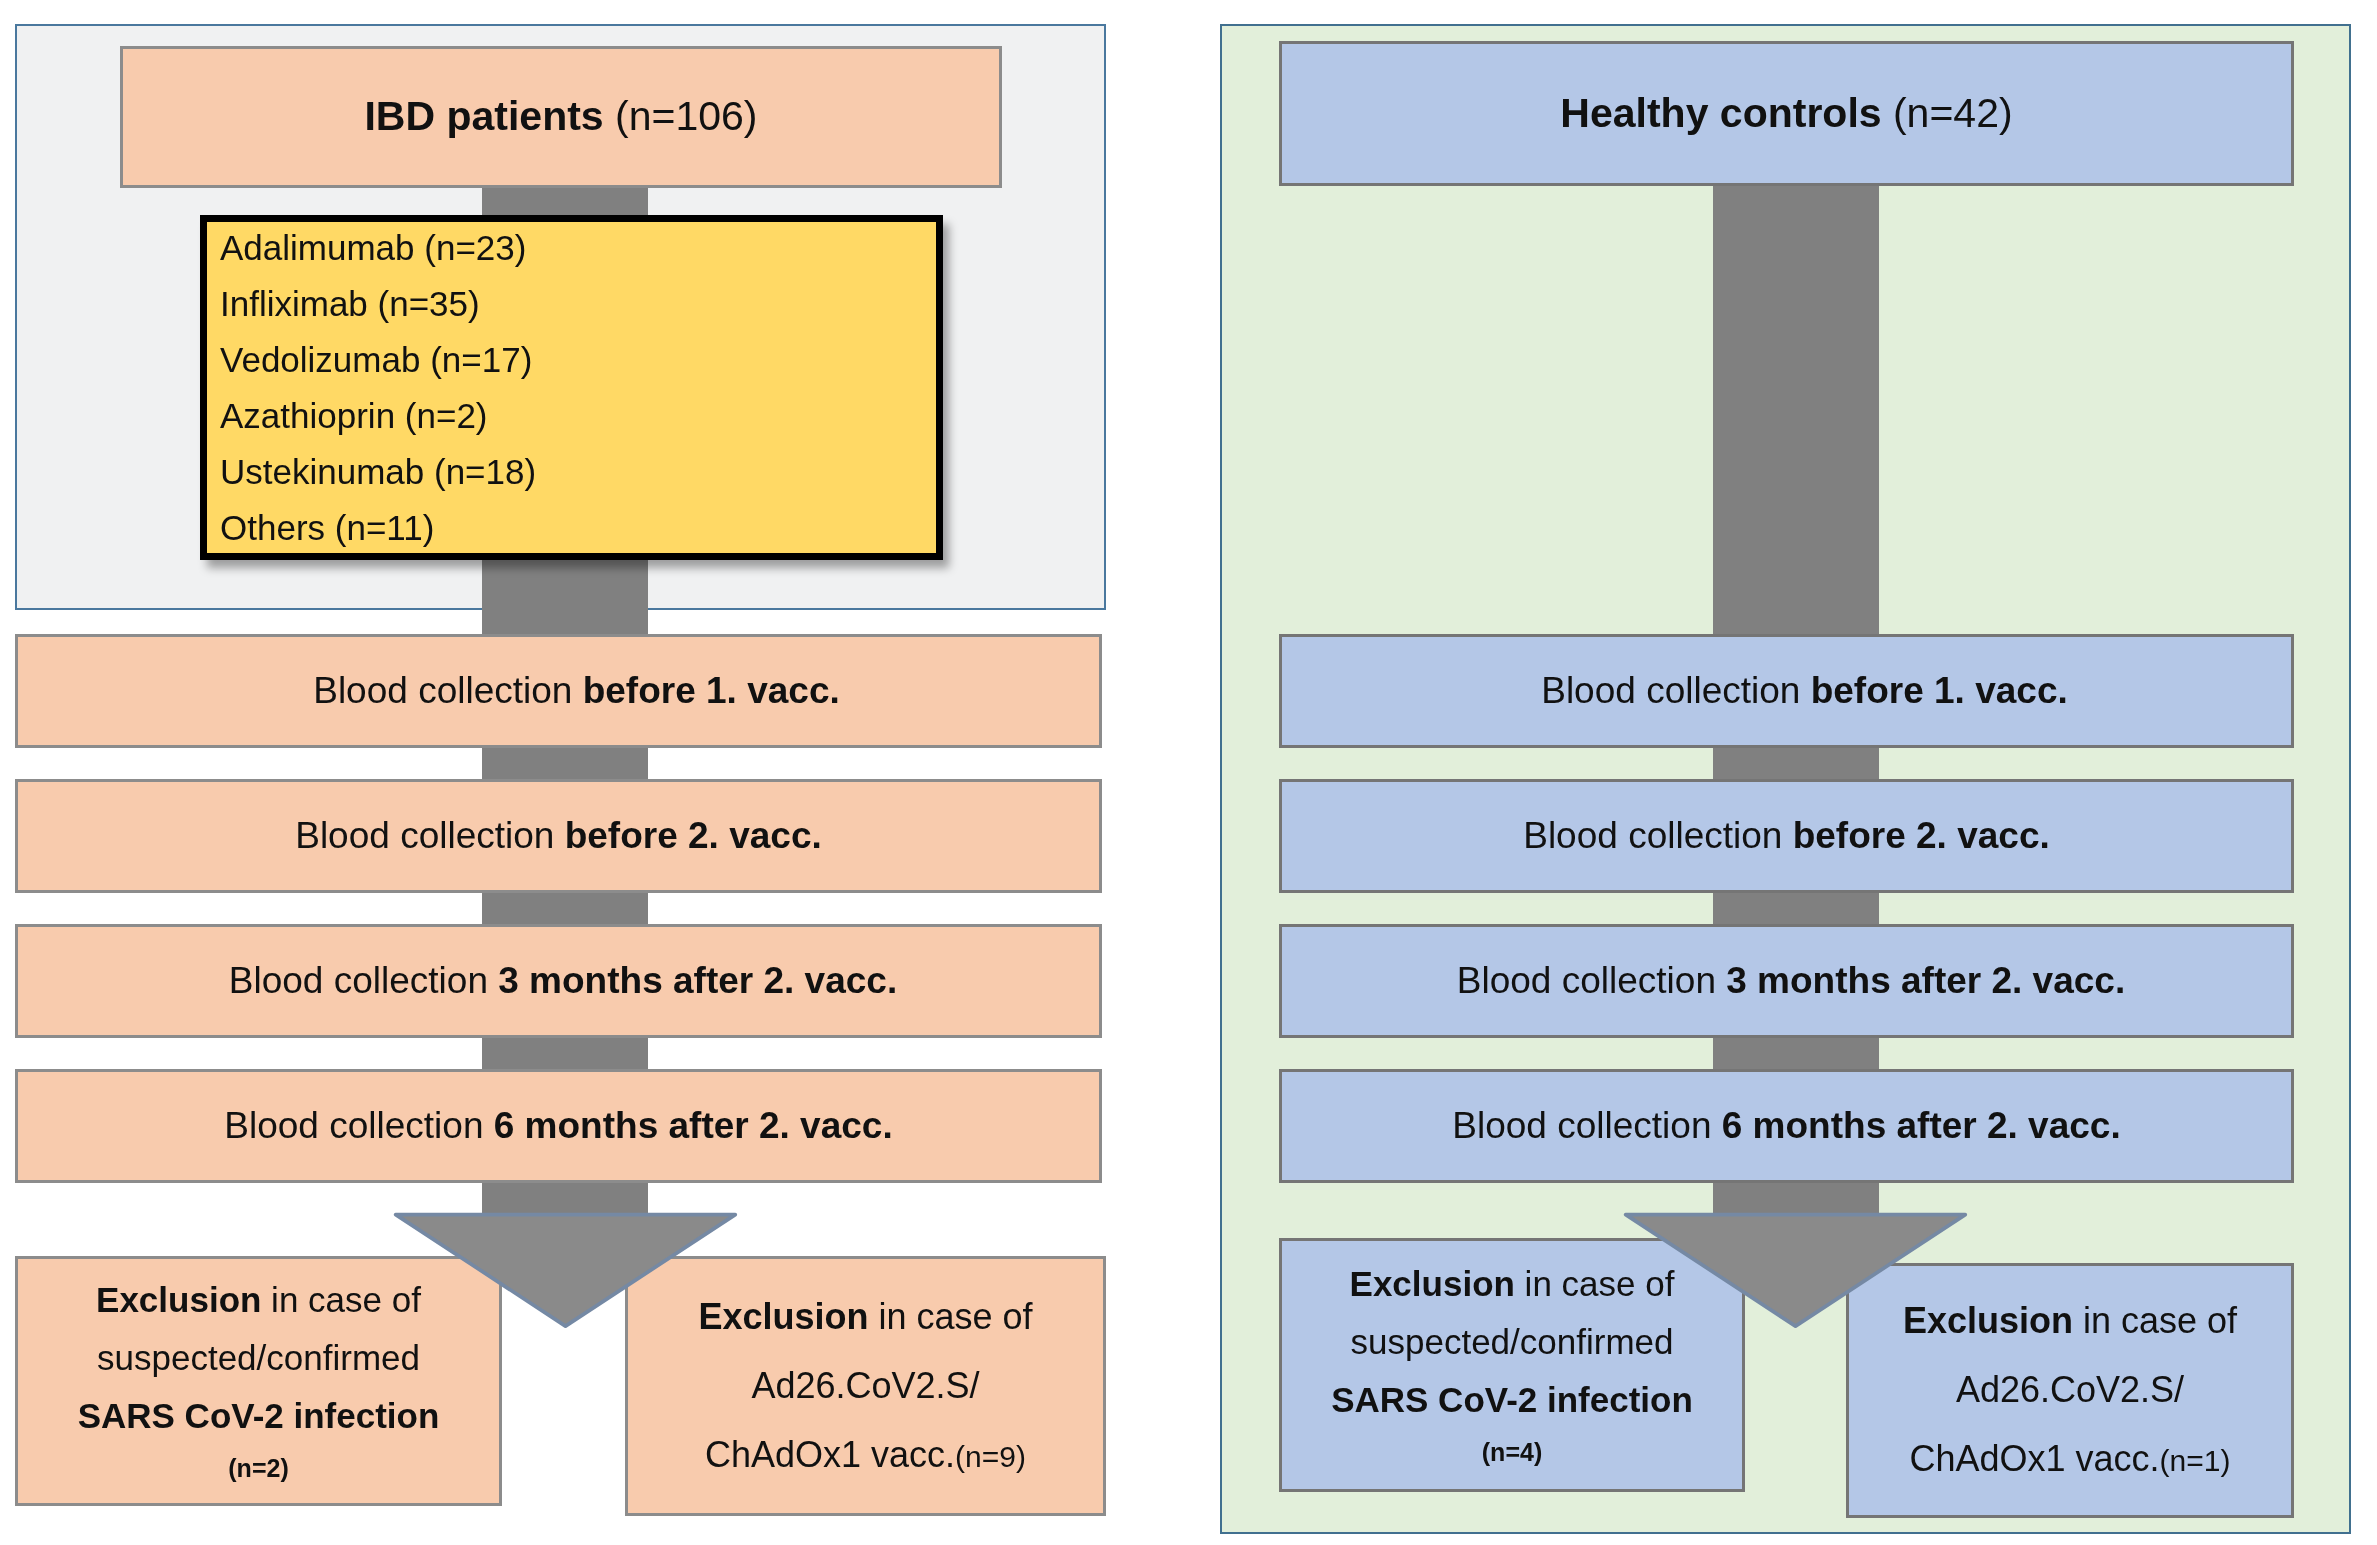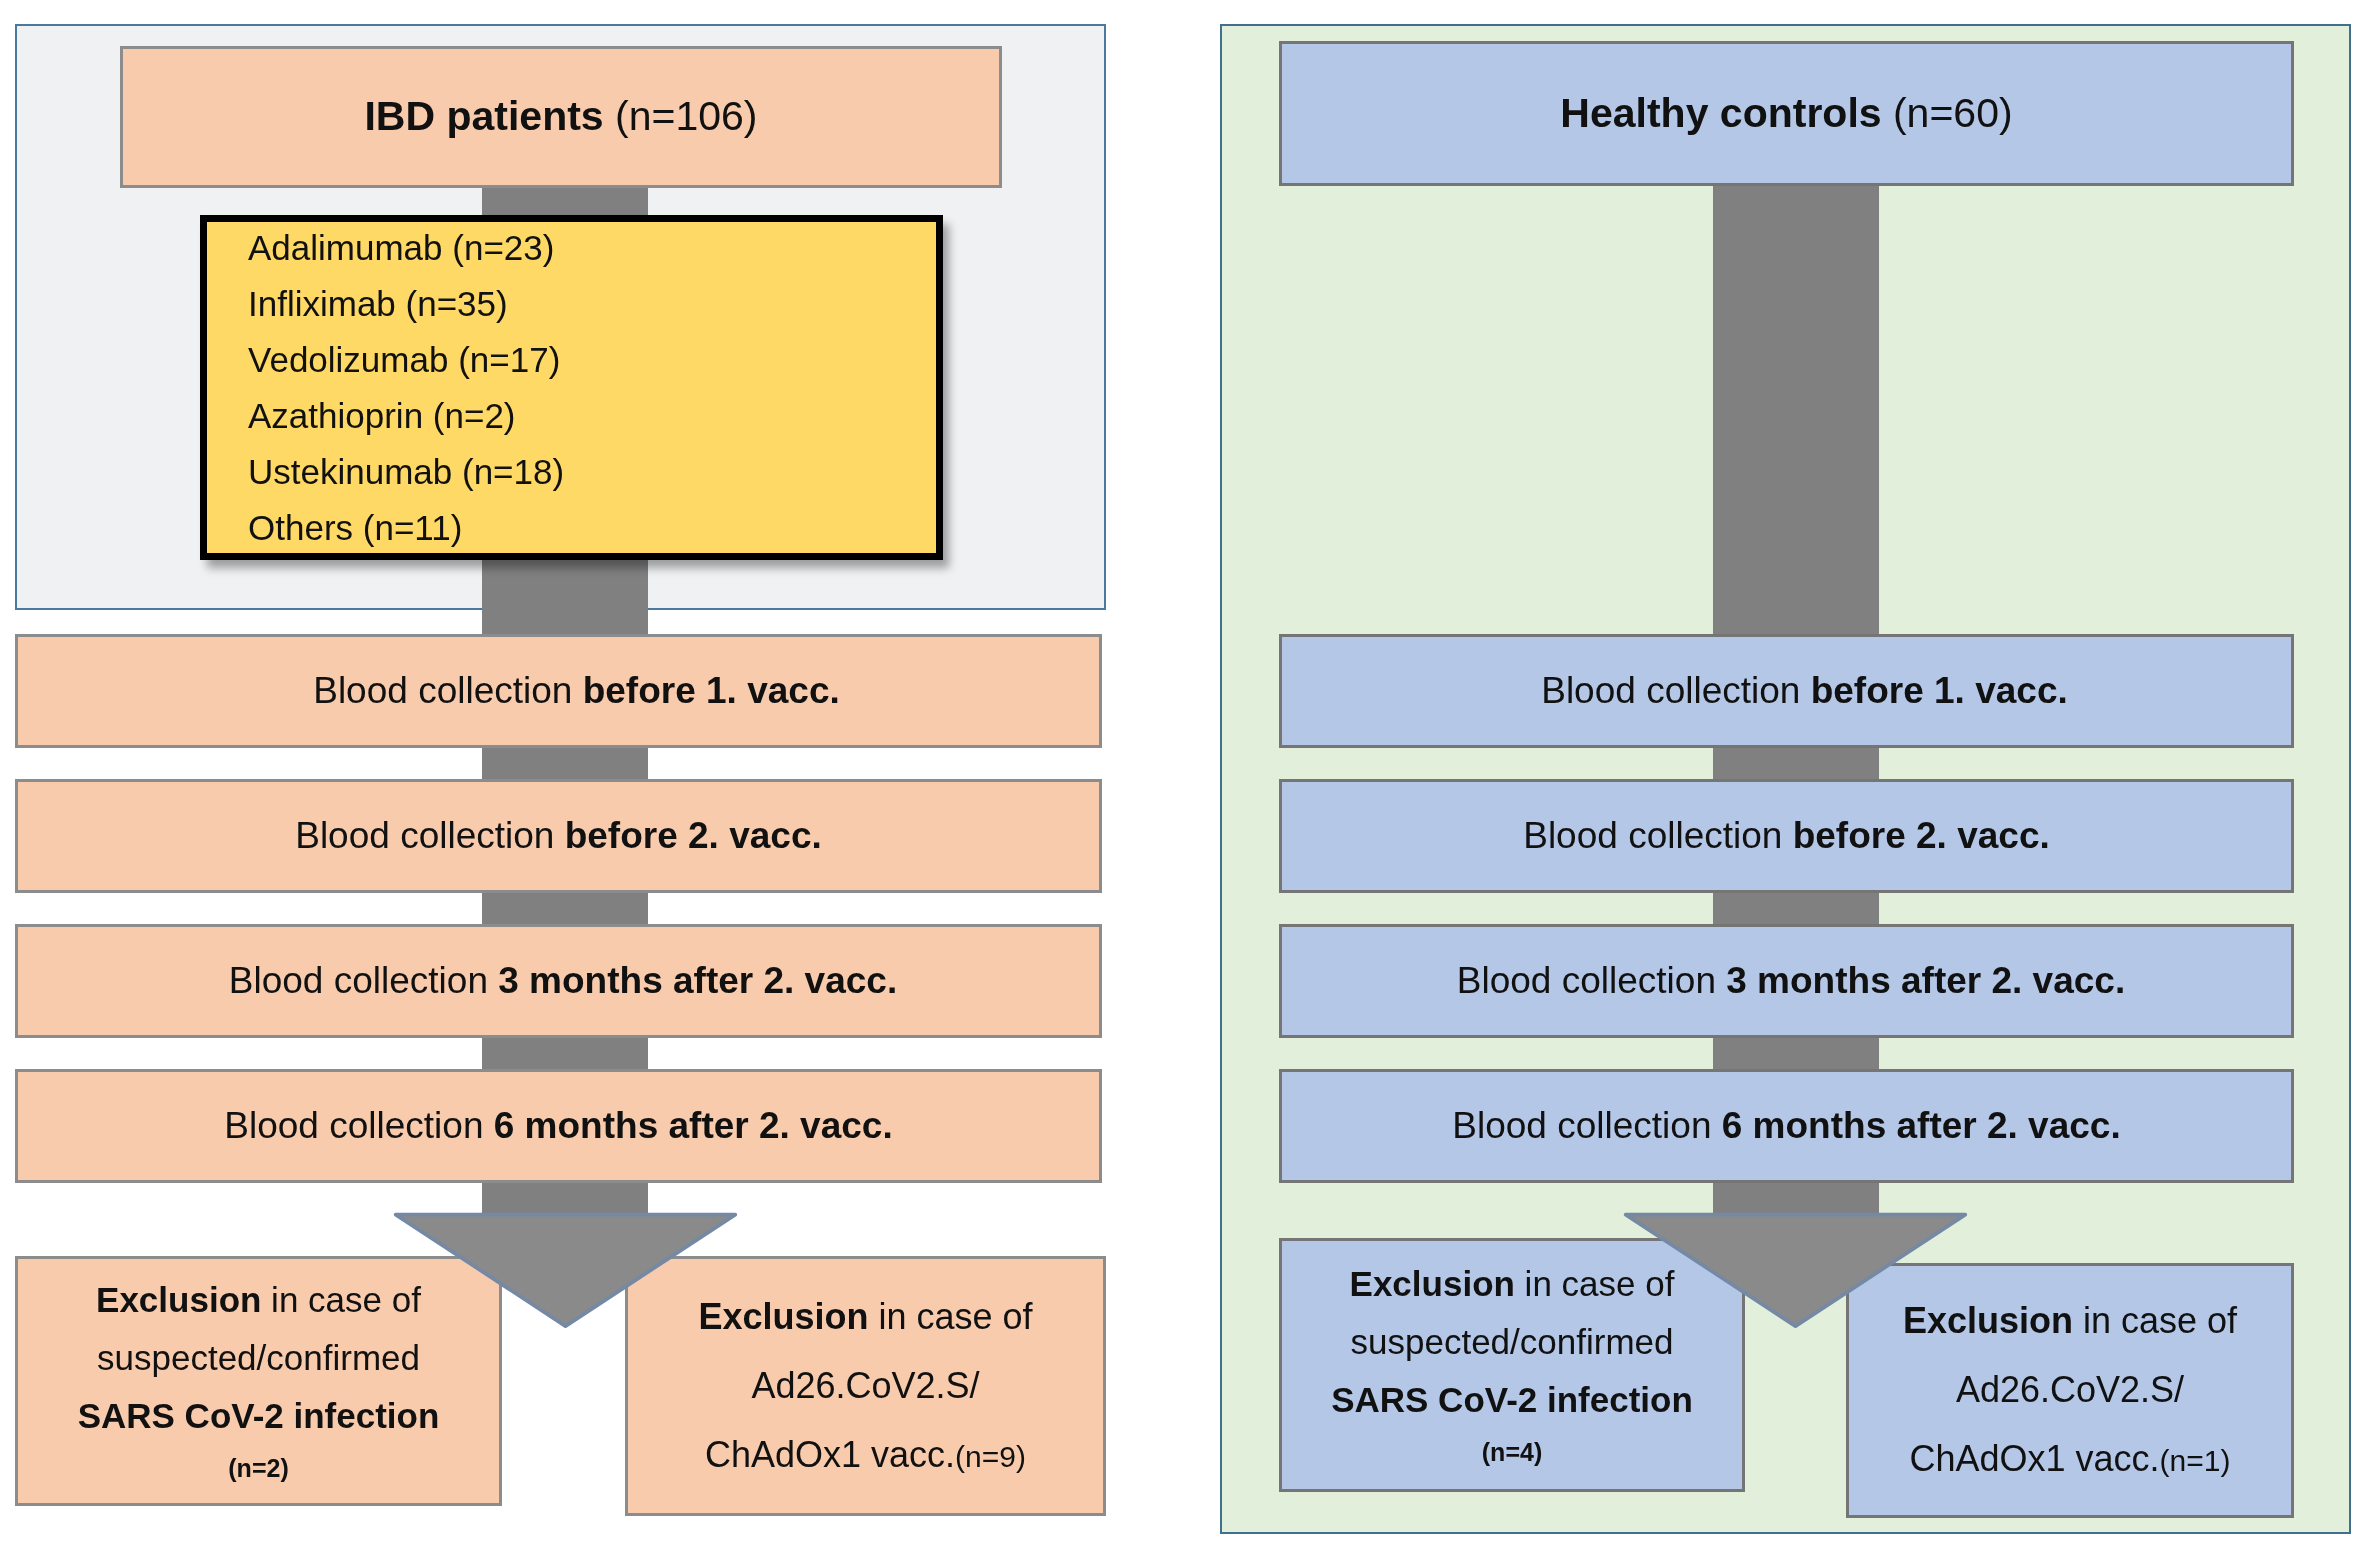--- a/index.html
+++ b/index.html
@@ -21,21 +21,21 @@
   .blue{background:#B4C7E7;border:3.1px solid #757575;}
   
   .header{font-size:41px;line-height:1.15;}
   #header-ibd{left:120px;top:46px;width:882px;height:142px;}
   #header-hc{left:1279px;top:41px;width:1015px;height:145px;}
   .header b{font-weight:700;margin-top:20px;}
   
   #med-box{
     left:200px;top:215px;width:743px;height:345px;background:#FFD965;border:7.4px solid #000000;
     flex-direction:column;align-items:flex-start;justify-content:center;
-    padding-left:41px;text-align:left;box-shadow:7.4px 8.7px 8.7px rgba(0,0,0,0.35);
+    padding-left:13px;text-align:left;box-shadow:7.4px 8.7px 8.7px rgba(0,0,0,0.35);
   }
   #med-box .med-line{font-size:35px;line-height:56px;white-space:nowrap;}
   
   .row{font-size:37px;height:114px;}
   .row b{font-weight:700;}
   .row-left{left:15px;width:1087px;}
   .row-right{left:1279px;width:1015px;}
   .row-y1{top:634px;padding-left:36px;} .row-y2{top:779px;} .row-y3{top:924px;padding-left:9px;} .row-y4{top:1069px;}
   
   .arrowhead{position:absolute;z-index:4;}
@@ -99,21 +99,21 @@
   <div class="box peach excl" id="excl-l2">
     <div><b>Exclusion</b><span> in case of</span></div>
     <div>Ad26.CoV2.S/</div>
     <div><span>ChAdOx1 vacc.</span><span class="n-inline">(n=9)</span></div>
   </div>
 
   <div class="panel" id="panel-right"></div>
   <div class="shaft" id="shaft-right"></div>
 
   <div class="box blue header" id="header-hc">
-    <span><b>Healthy controls</b><span> (n=60)</span></span>
+    <span><b>Healthy controls</b><span> (n=42)</span></span>
   </div>
 
   <div class="box blue row row-right row-y1">
     <span><span>Blood collection </span><b>before 1. vacc.</b></span>
   </div>
   <div class="box blue row row-right row-y2">
     <span><span>Blood collection </span><b>before 2. vacc.</b></span>
   </div>
   <div class="box blue row row-right row-y3">
     <span><span>Blood collection </span><b>3 months after 2. vacc.</b></span>

